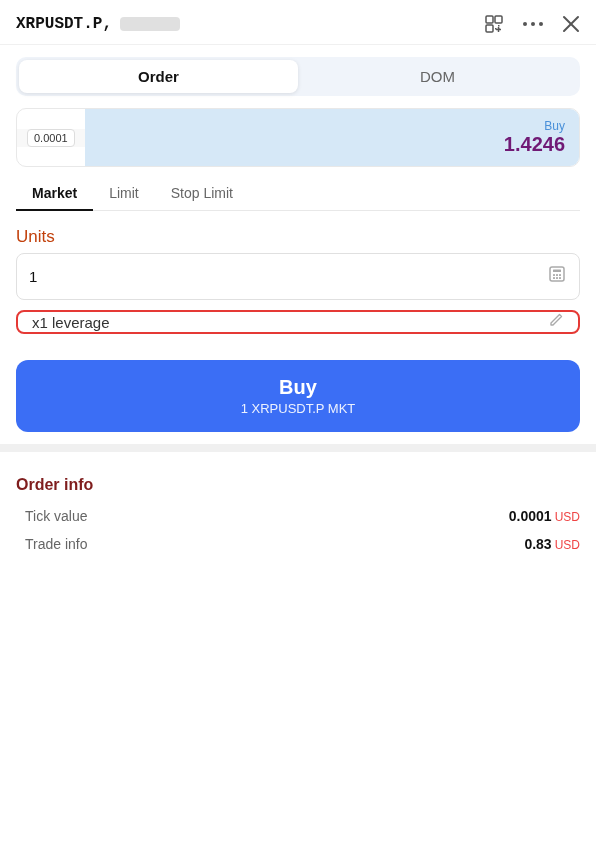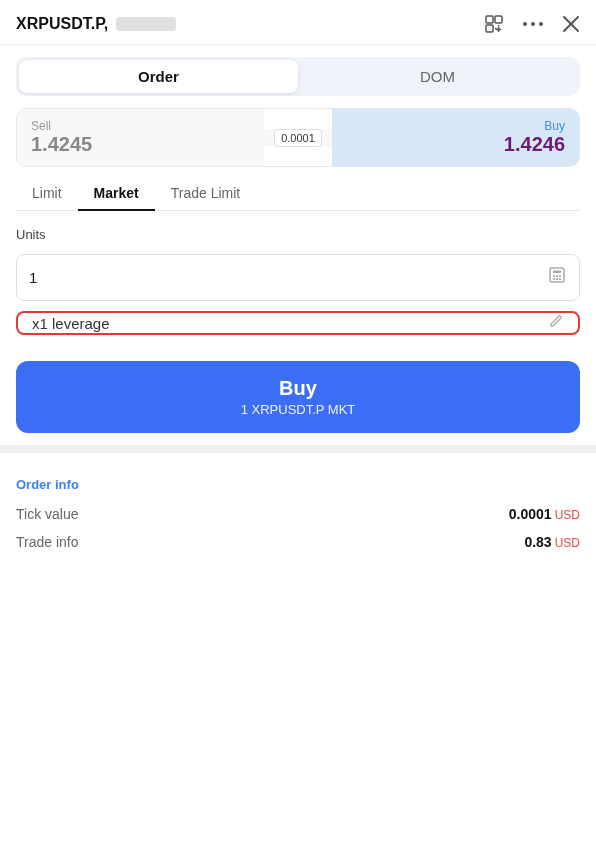--- a/index.html
+++ b/index.html
@@ -15,20 +15,21 @@
       display: flex;
       align-items: center;
       padding: 14px 16px 10px 16px;
       border-bottom: 1px solid #f0f0f0;
     }
     .header-title {
       display: flex;
       align-items: center;
       gap: 8px;
       flex: 1;
+      font-family: Liberation Mono, monospace;
     }
     .header-symbol {
       font-weight: 700;
       font-size: 16px;
       color: #111;
     }
     .header-badge {
       background: #e0e0e0;
       border-radius: 4px;
       width: 60px;
@@ -145,23 +146,23 @@
     .order-tab.active {
       color: #111;
       font-weight: 600;
       border-bottom: 2px solid #111;
     }
 
     .form-section {
       padding: 16px 16px 10px 16px;
     }
     .field-label {
-      font-size: 13px;
-      color: #404040;
-      margin-bottom: 12px;
+      font-size: 17px;
+      color: #c2410c;
+      margin-bottom: 6px;
     }
     .field-input-row {
       display: flex;
       align-items: center;
       border: 1px solid #e0e0e0;
       border-radius: 8px;
       padding: 10px 12px;
       background: #fff;
     }
     .field-input {
@@ -224,30 +225,31 @@
     .divider {
       height: 8px;
       background: #f0f0f0;
       margin: 8px 0;
     }
 
     .order-info-section {
       padding: 16px 16px;
     }
     .order-info-title {
-      font-size: 13px;
+      font-size: 16px;
       font-weight: 700;
-      color: #3b82f6;
+      color: #7f1d1d;
       margin-bottom: 14px;
     }
     .info-row {
       display: flex;
       justify-content: space-between;
       align-items: center;
       margin-bottom: 12px;
+      margin-left: 9px;
     }
     .info-key {
       font-size: 14px;
       color: #666;
     }
     .info-val {
       font-size: 14px;
       color: #111;
       font-weight: 600;
     }
@@ -294,37 +296,33 @@
     </span>
   </div>
 </div>
 
 <div class="tabs-main">
   <div class="tab-main active">Order</div>
   <div class="tab-main">DOM</div>
 </div>
 
 <div class="price-row">
-  <div class="price-sell">
-    <div class="price-label-sell">Sell</div>
-    <div class="price-value-sell">1.4245</div>
-  </div>
   <div class="price-spread">
     <span class="price-spread-badge">0.0001</span>
   </div>
   <div class="price-buy">
     <div class="price-label-buy">Buy</div>
     <div class="price-value-buy">1.4246</div>
   </div>
 </div>
 
 <div class="order-type-tabs">
+  <div class="order-tab active">Market</div>
   <div class="order-tab">Limit</div>
-  <div class="order-tab active">Market</div>
-  <div class="order-tab">Trade Limit</div>
+  <div class="order-tab">Stop Limit</div>
 </div>
 
 <div class="form-section">
   <div class="field-label">Units</div>
   <div class="field-input-row">
     <input class="field-input" type="text" value="1" style="">
     <span class="calc-icon">
       <svg width="20" height="20" viewBox="0 0 20 20" fill="none">
         <rect x="3" y="3" width="14" height="14" rx="2" stroke="#aaa" stroke-width="1.5"></rect>
         <rect x="6" y="5.5" width="8" height="2.5" rx="0.5" fill="#aaa"></rect>

